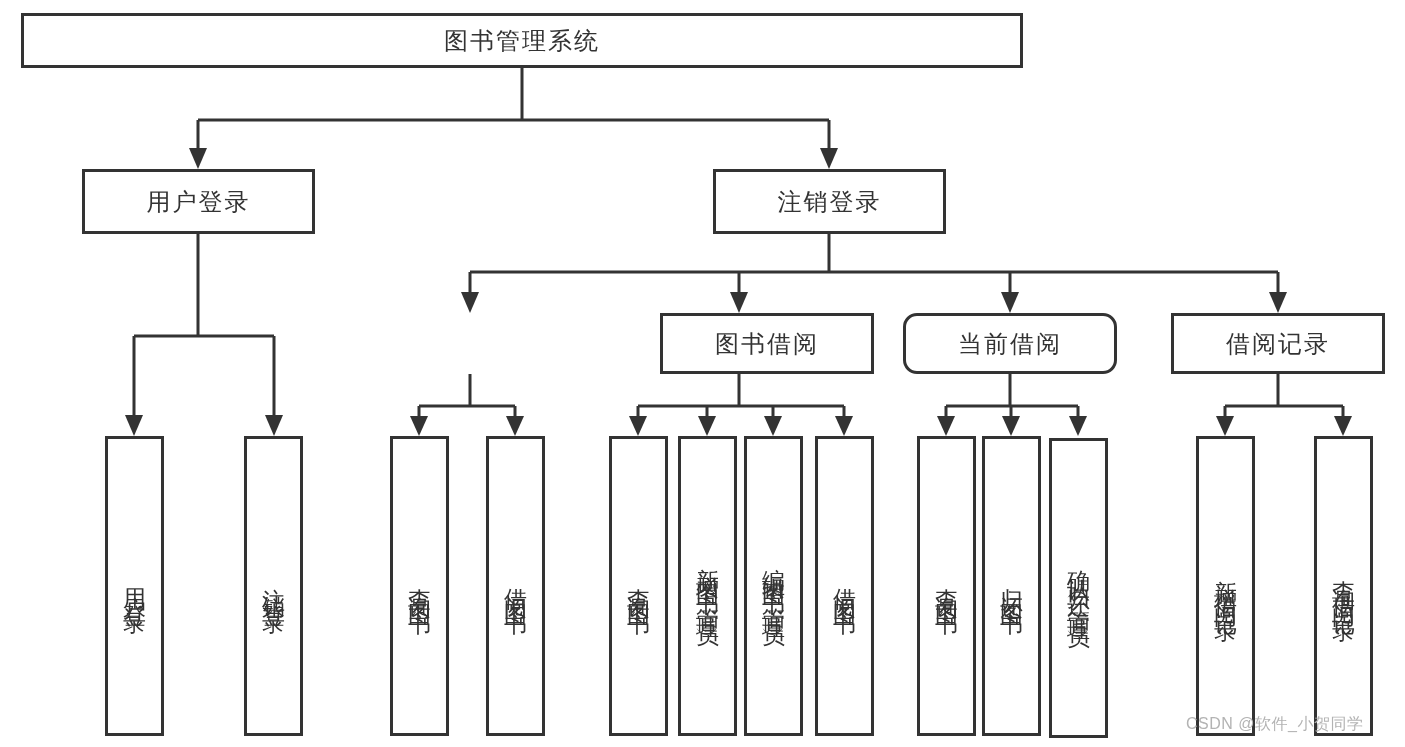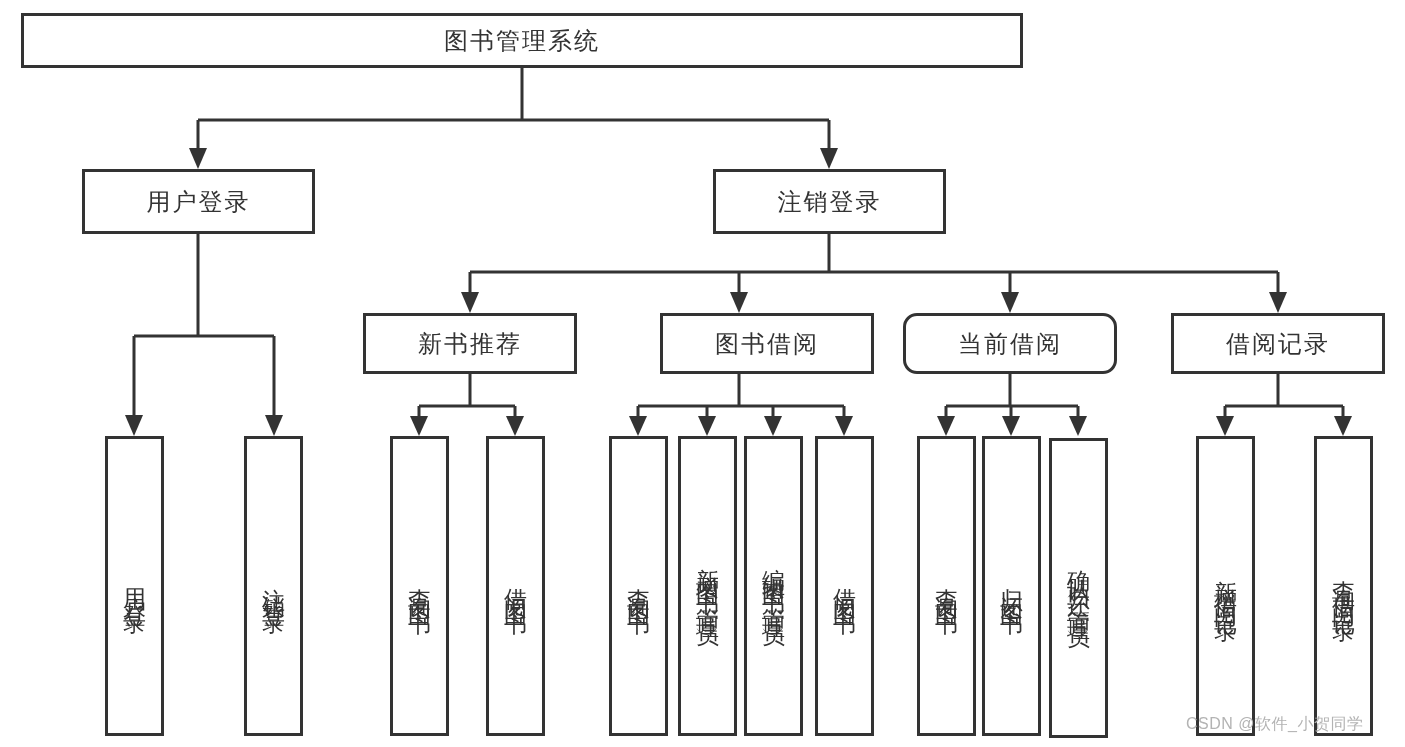--- a/index.html
+++ b/index.html
@@ -109,23 +109,20 @@
     <span class="h-label">图书管理系统</span>
   </div>
 
   <div class="node" style="left:82px; top:169px; width:233px; height:65px;">
     <span class="h-label">用户登录</span>
   </div>
   <div class="node" style="left:713px; top:169px; width:233px; height:65px;">
     <span class="h-label">注销登录</span>
   </div>
 
-  <div class="node" style="left:363px; top:313px; width:214px; height:61px;">
-    <span class="h-label">新书推荐</span>
-  </div>
   <div class="node" style="left:632px; top:313px; width:214px; height:61px;margin-left:28px;">
     <span class="h-label">图书借阅</span>
   </div>
   <div class="node" style="left:903px; top:313px; width:214px; height:61px;border-radius:14px;">
     <span class="h-label">当前借阅</span>
   </div>
   <div class="node" style="left:1171px; top:313px; width:214px; height:61px;">
     <span class="h-label">借阅记录</span>
   </div>
 

